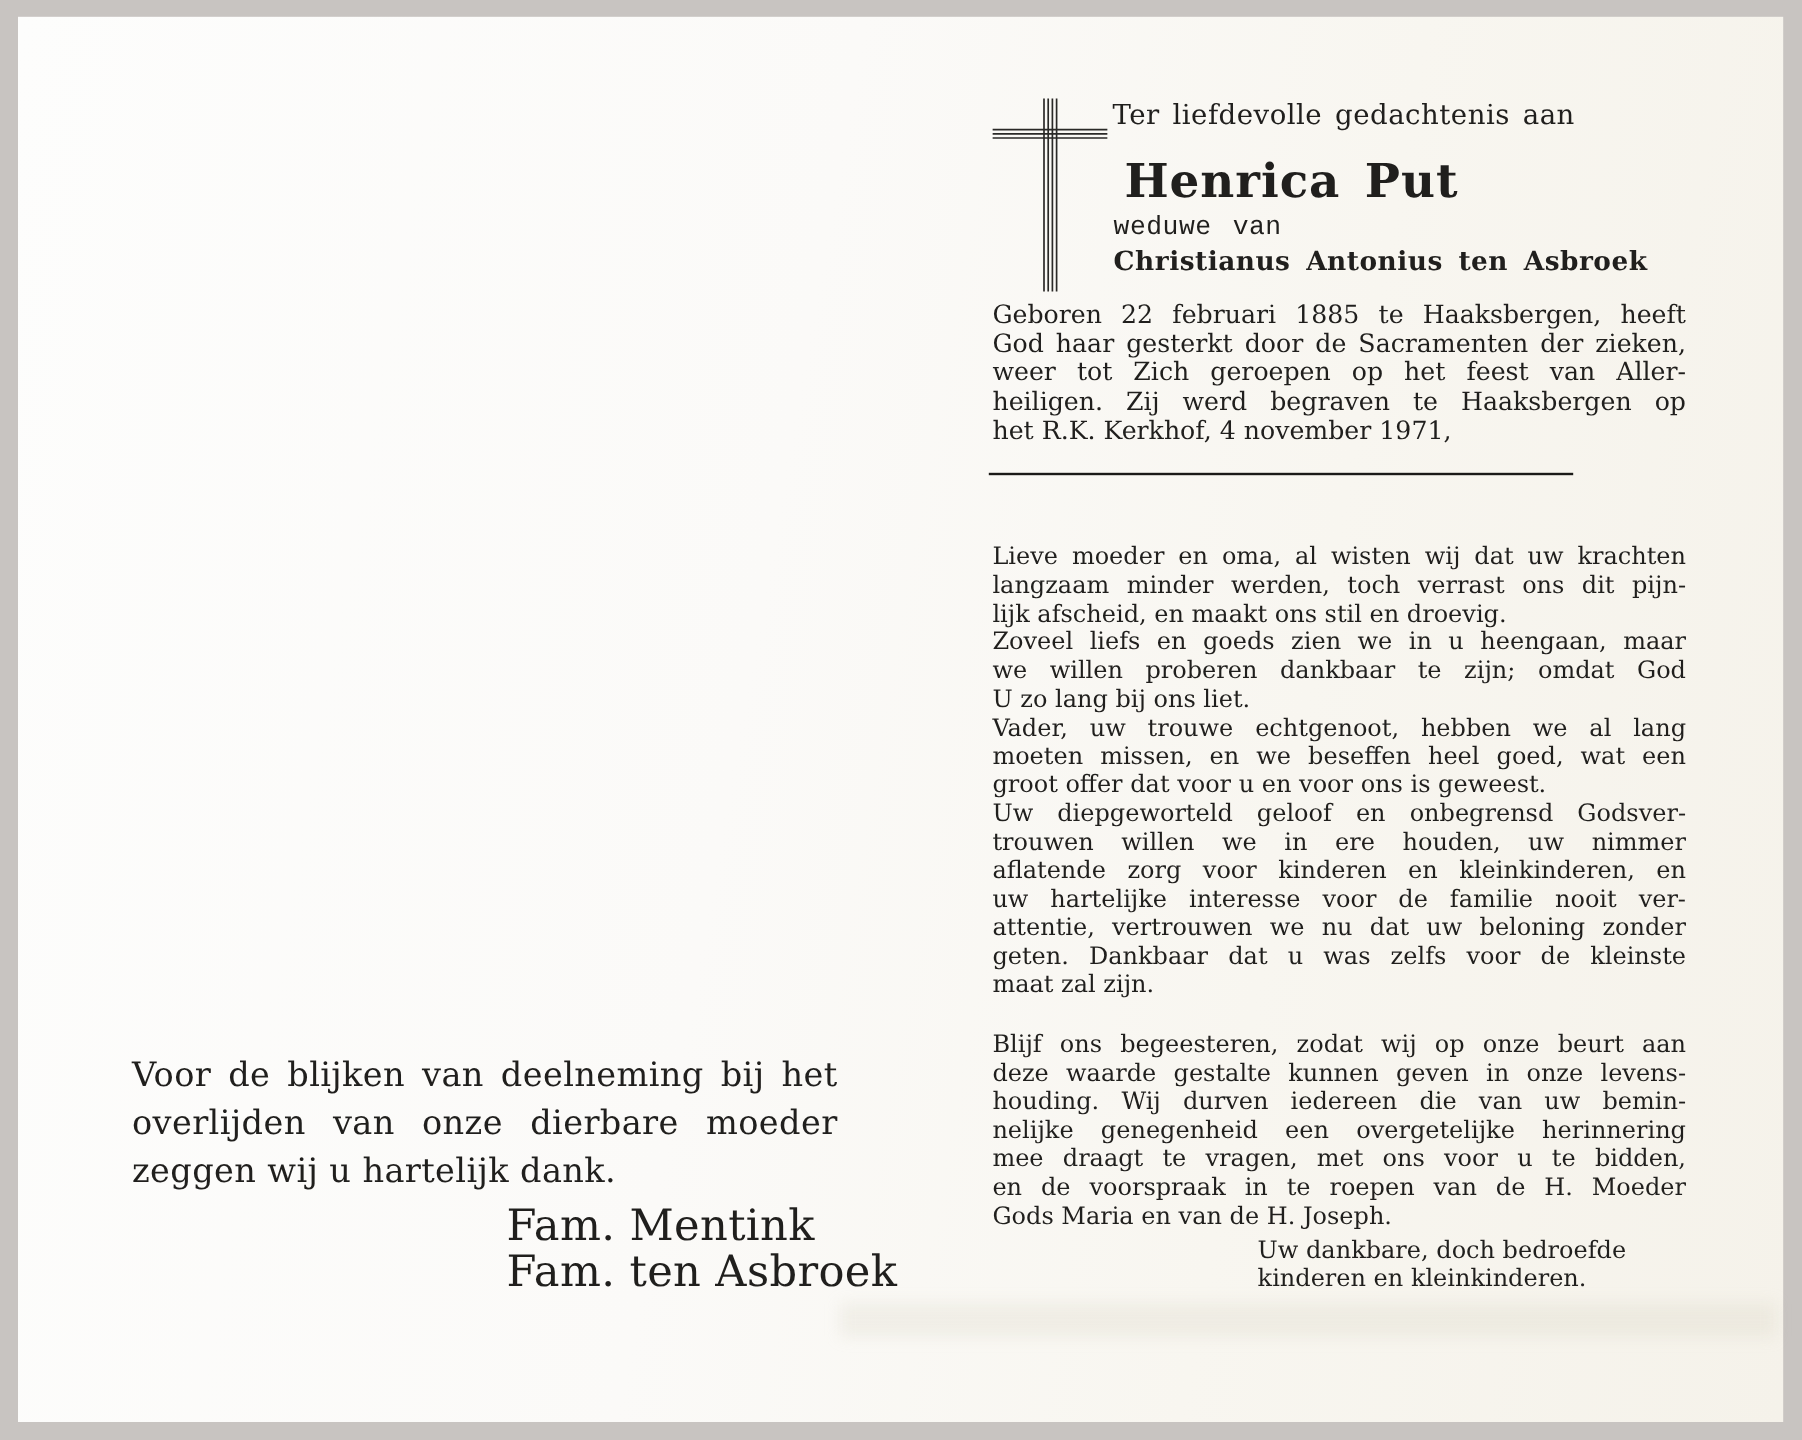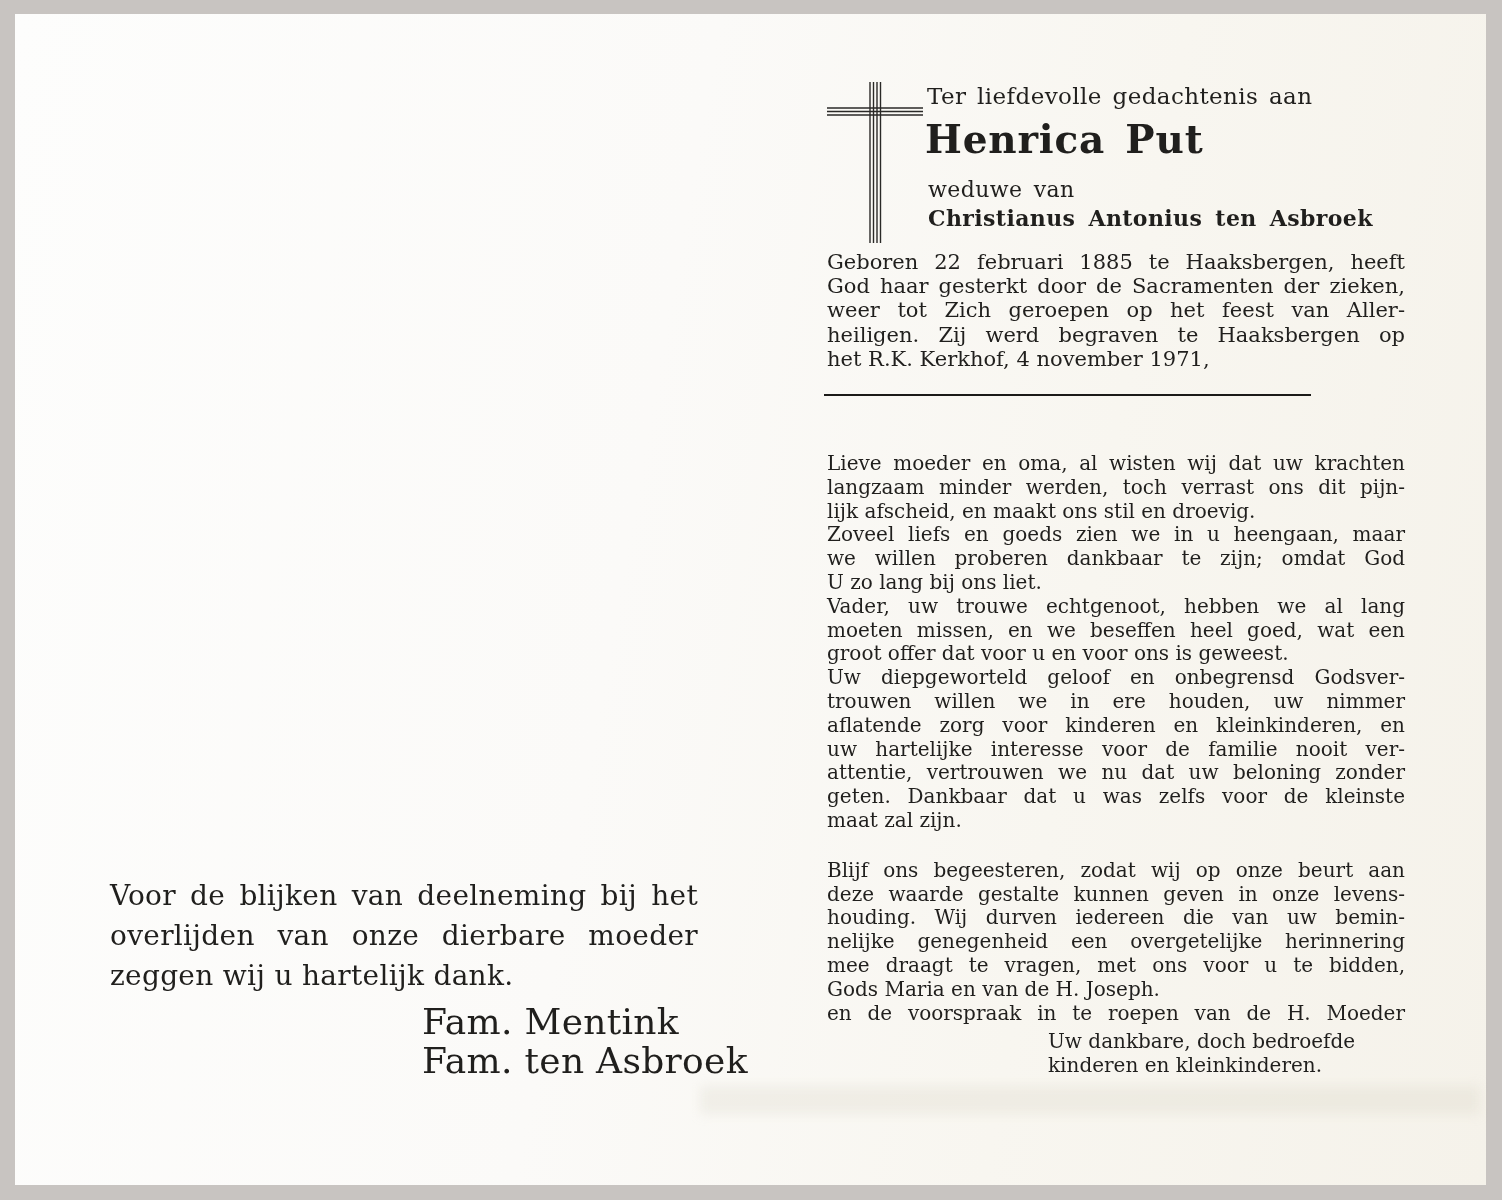--- a/index.html
+++ b/index.html
@@ -28,26 +28,26 @@
     position:absolute;left:407px;top:988px;width:400px;
     font-size:36px;line-height:39px;letter-spacing:0.3px;
   }
   
   .cross{position:absolute;left:812px;top:66px;}
   .dedication{
     position:absolute;left:912px;top:69px;
     font-size:23px;letter-spacing:0.4px;word-spacing:3px;
   }
   .name{
-    position:absolute;left:910px;top:102px;margin:0;
+    position:absolute;left:910px;top:102px;margin:12px;
     font-size:39px;font-weight:bold;letter-spacing:0.8px;word-spacing:6px;
   }
   .relation{
     position:absolute;left:913px;top:163px;
-    font-size:22px;letter-spacing:0.4px;word-spacing:4px;
+    font-size:22px;letter-spacing:0.4px;word-spacing:4px;font-family:Liberation Mono, monospace;
   }
   .spouse{
     position:absolute;left:913px;top:191px;
     font-size:22px;font-weight:bold;letter-spacing:0.4px;word-spacing:5px;
   }
   .intro{
     position:absolute;left:812px;top:236px;width:578px;
     font-size:21px;line-height:24.2px;
   }
   .rule{
@@ -149,22 +149,22 @@
           <div class="line just">attentie, vertrouwen we nu dat uw beloning zonder</div>
           <div class="line just">geten. Dankbaar dat u was zelfs voor de kleinste</div>
           <div class="line">maat zal zijn.</div>
         </div>
         <div class="para gap">
           <div class="line just">Blijf ons begeesteren, zodat wij op onze beurt aan</div>
           <div class="line just">deze waarde gestalte kunnen geven in onze levens-</div>
           <div class="line just">houding. Wij durven iedereen die van uw bemin-</div>
           <div class="line just">nelijke genegenheid een overgetelijke herinnering</div>
           <div class="line just">mee draagt te vragen, met ons voor u te bidden,</div>
+          <div class="line just">en de voorspraak in te roepen van de H. Moeder</div>
           <div class="line">Gods Maria en van de H. Joseph.</div>
-          <div class="line just">en de voorspraak in te roepen van de H. Moeder</div>
         </div>
       </div>
 
     <div class="closing">
         <div class="para">
           <div class="line">Uw dankbare, doch bedroefde</div>
           <div class="line">kinderen en kleinkinderen.</div>
         </div>
       </div>
   </section>

